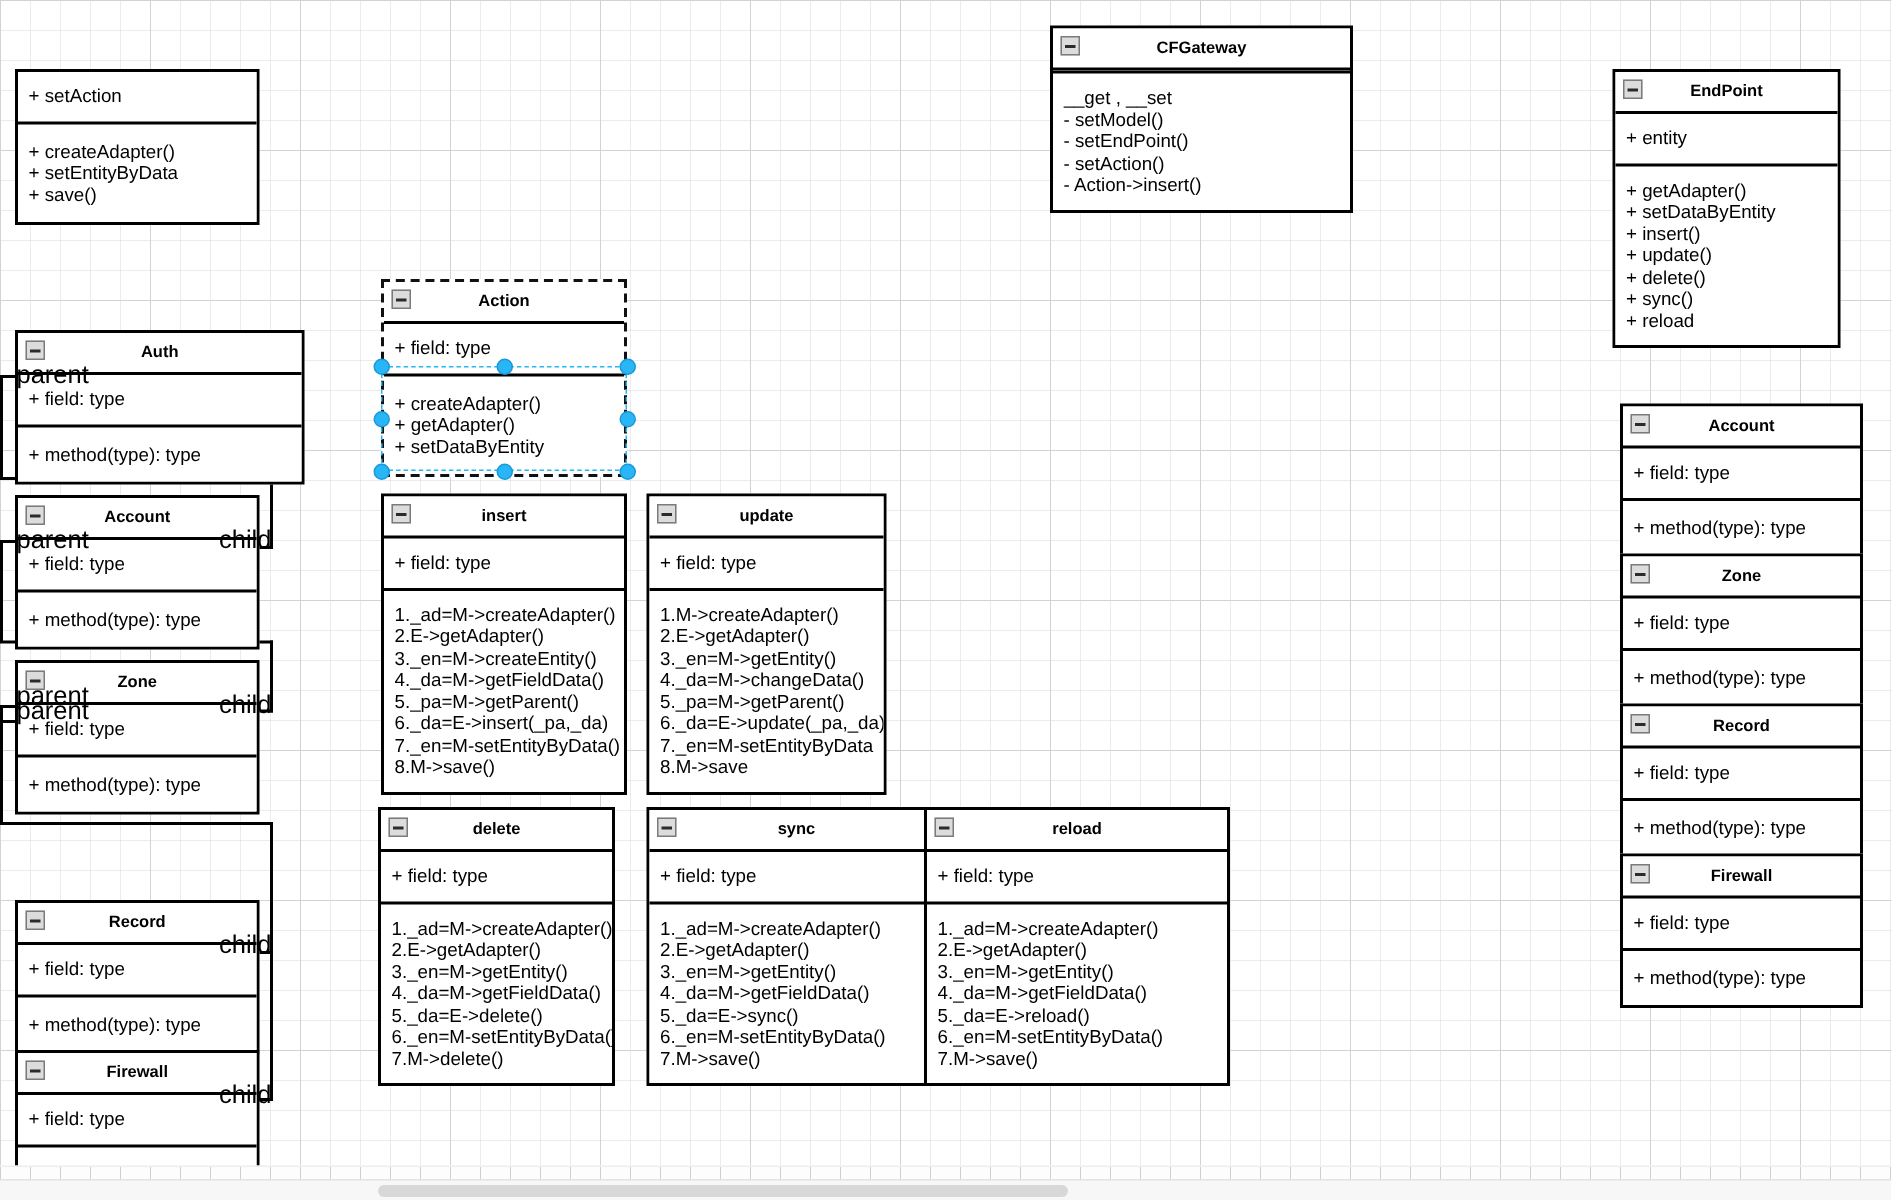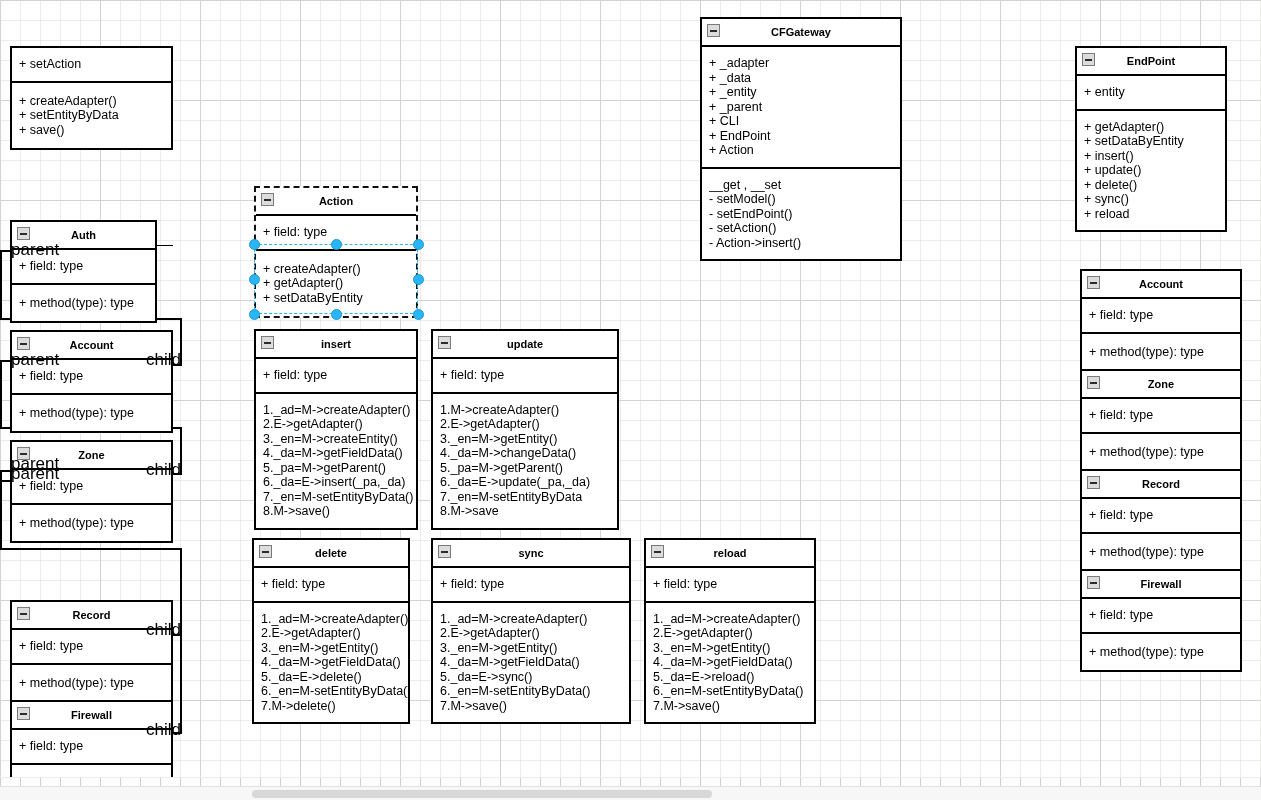--- a/index.html
+++ b/index.html
@@ -190,29 +190,20 @@
           <div class="row">+ setAction</div>
         </div>
         <div class="sect div pad2">
           <div class="row">+ createAdapter()</div>
           <div class="row">+ setEntityByData</div>
           <div class="row">+ save()</div>
         </div>
       </div>
       <div class="uml" style="left: 700px; top: 17px; width: 202px;">
         <div class="hdr"><span class="collapse"></span><span>CFGateway</span></div>
-        <div class="sect pad">
-          <div class="row">+ _adapter</div>
-          <div class="row">+ _data</div>
-          <div class="row">+ _entity</div>
-          <div class="row">+ _parent</div>
-          <div class="row">+ CLI</div>
-          <div class="row">+ EndPoint</div>
-          <div class="row">+ Action</div>
-        </div>
         <div class="sect div pad">
           <div class="row">__get , __set</div>
           <div class="row">- setModel()</div>
           <div class="row">- setEndPoint()</div>
           <div class="row">- setAction()</div>
           <div class="row">- Action-&gt;insert()</div>
         </div>
       </div>
       <div class="uml" style="left: 1075px; top: 46px; width: 152px;">
         <div class="hdr"><span class="collapse"></span><span>EndPoint</span></div>
@@ -222,21 +213,21 @@
         <div class="sect div pad">
           <div class="row">+ getAdapter()</div>
           <div class="row">+ setDataByEntity</div>
           <div class="row">+ insert()</div>
           <div class="row">+ update()</div>
           <div class="row">+ delete()</div>
           <div class="row">+ sync()</div>
           <div class="row">+ reload</div>
         </div>
       </div>
-      <div class="uml" style="left: 10px; top: 220px; width: 147px;">
+      <div class="uml" style="left: 10px; top: 220px; width: 193px;">
         <div class="hdr"><span class="collapse"></span><span>Auth</span></div>
         <div class="sect pad">
           <div class="row">+ field: type</div>
         </div>
         <div class="sect div pad2">
           <div class="row">+ method(type): type</div>
         </div>
       </div>
       <div class="uml" style="left: 10px; top: 330px; width: 163px;">
         <div class="hdr"><span class="collapse"></span><span>Account</span></div>
@@ -294,21 +285,21 @@
           <div class="row">1._ad=M-&gt;createAdapter()</div>
           <div class="row">2.E-&gt;getAdapter()</div>
           <div class="row">3._en=M-&gt;createEntity()</div>
           <div class="row">4._da=M-&gt;getFieldData()</div>
           <div class="row">5._pa=M-&gt;getParent()</div>
           <div class="row">6._da=E-&gt;insert(_pa,_da)</div>
           <div class="row">7._en=M-setEntityByData()</div>
           <div class="row">8.M-&gt;save()</div>
         </div>
       </div>
-      <div class="uml" style="left: 431px; top: 329px; width: 188px;">
+      <div class="uml" style="left: 431px; top: 329px; width: 160px;">
         <div class="hdr"><span class="collapse"></span><span>update</span></div>
         <div class="sect pad">
           <div class="row">+ field: type</div>
         </div>
         <div class="sect div pad">
           <div class="row">1.M-&gt;createAdapter()</div>
           <div class="row">2.E-&gt;getAdapter()</div>
           <div class="row">3._en=M-&gt;getEntity()</div>
           <div class="row">4._da=M-&gt;changeData()</div>
           <div class="row">5._pa=M-&gt;getParent()</div>
@@ -340,21 +331,21 @@
         <div class="sect div pad">
           <div class="row">1._ad=M-&gt;createAdapter()</div>
           <div class="row">2.E-&gt;getAdapter()</div>
           <div class="row">3._en=M-&gt;getEntity()</div>
           <div class="row">4._da=M-&gt;getFieldData()</div>
           <div class="row">5._da=E-&gt;sync()</div>
           <div class="row">6._en=M-setEntityByData()</div>
           <div class="row">7.M-&gt;save()</div>
         </div>
       </div>
-      <div class="uml" style="left: 644px; top: 538px; width: 172px;">
+      <div class="uml" style="left: 616px; top: 538px; width: 204px;">
         <div class="hdr"><span class="collapse"></span><span>reload</span></div>
         <div class="sect pad">
           <div class="row">+ field: type</div>
         </div>
         <div class="sect div pad">
           <div class="row">1._ad=M-&gt;createAdapter()</div>
           <div class="row">2.E-&gt;getAdapter()</div>
           <div class="row">3._en=M-&gt;getEntity()</div>
           <div class="row">4._da=M-&gt;getFieldData()</div>
           <div class="row">5._da=E-&gt;reload()</div>

